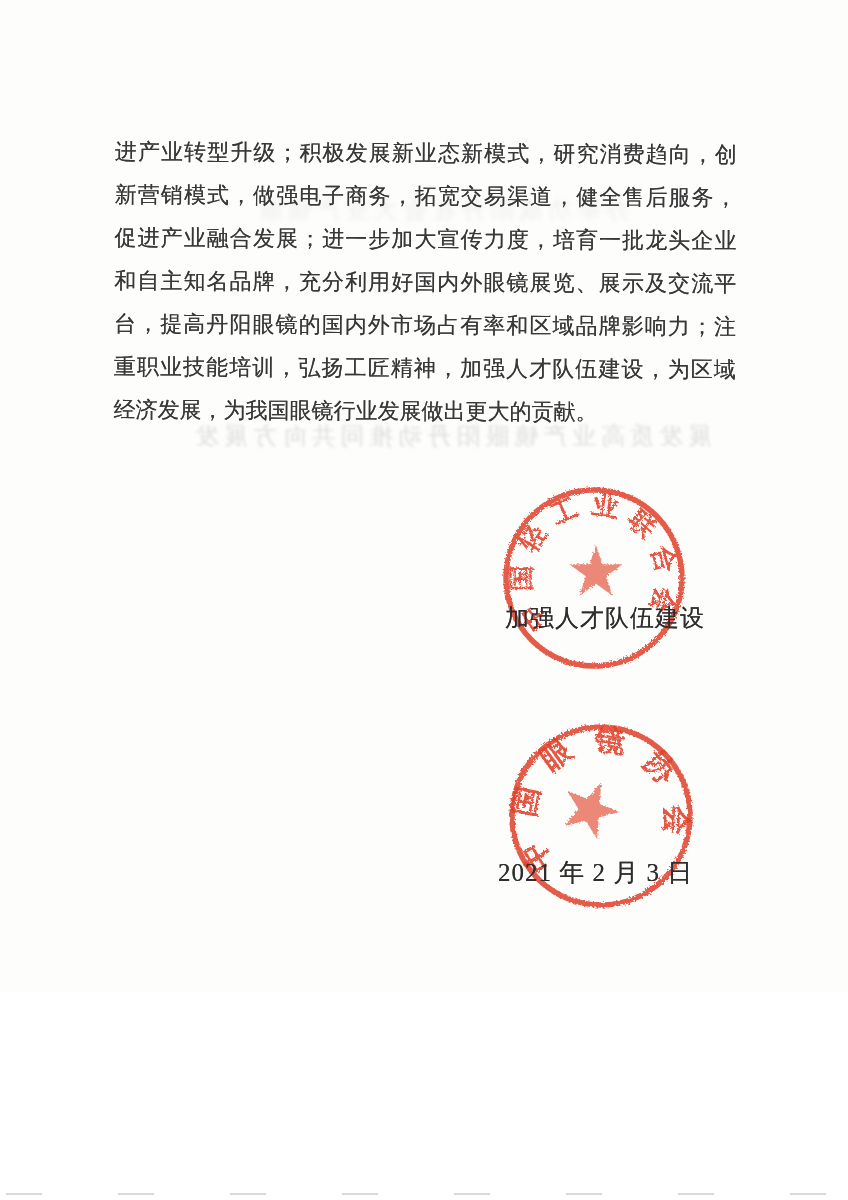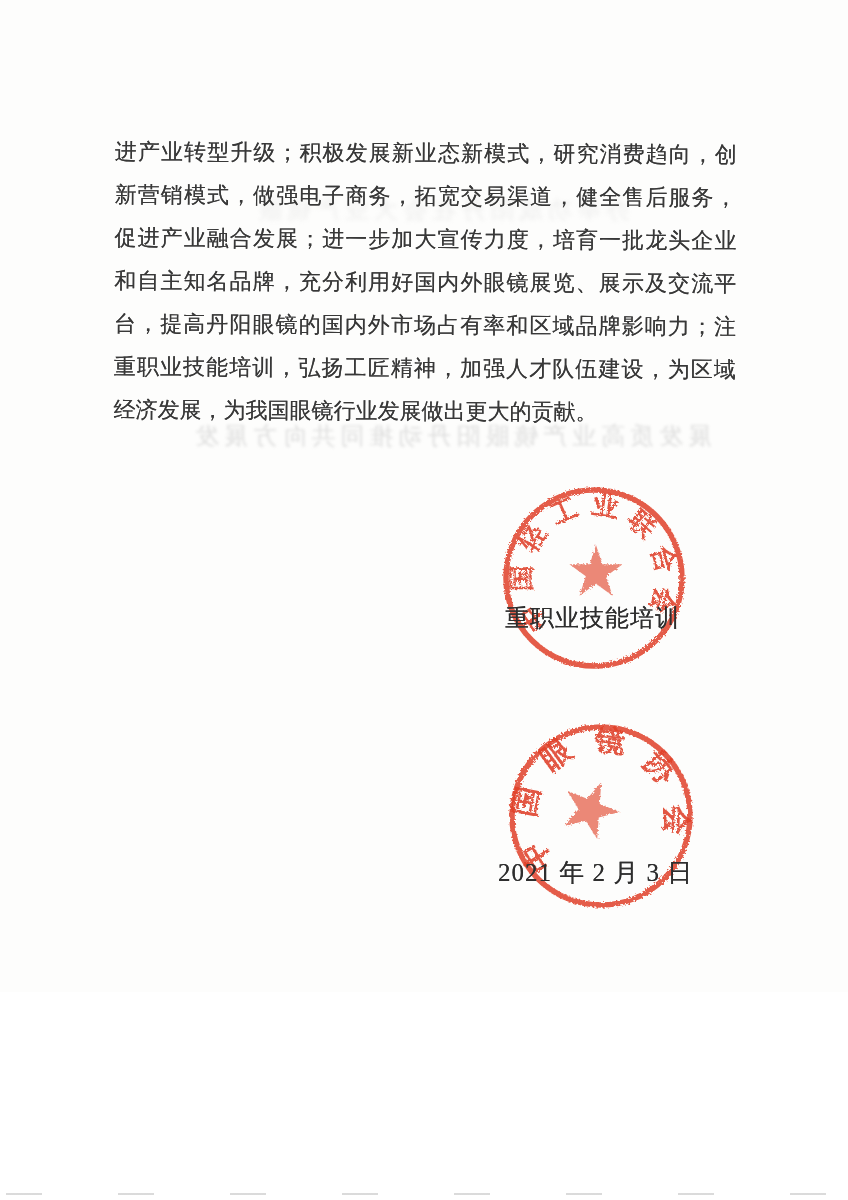--- a/index.html
+++ b/index.html
@@ -121,17 +121,17 @@
             <text transform="translate(59.2 44.6) rotate(-36.0)" text-anchor="middle" font-size="30">眼</text>
             <text transform="translate(106.0 32.5) rotate(7.0)" text-anchor="middle" font-size="30">镜</text>
             <text transform="translate(148.6 55.6) rotate(50.0)" text-anchor="middle" font-size="30">协</text>
             <text transform="translate(163.9 101.5) rotate(93.0)" text-anchor="middle" font-size="30">会</text>
           </g>
         <polygon class="star" transform="rotate(22 87 92)" points="87,62 93.8,82.7 115.5,82.7 97.9,95.6 104.6,116.3 87,103.5 69.4,116.3 76.1,95.6 58.5,82.7 80.2,82.7"></polygon>
       </g>
     </svg>
   </div>
 
-  <div class="sig org1">重职业技能培训</div>
+  <div class="sig org1">加强人才队伍建设</div>
   <div class="sig date">2021 年 2 月 3 日</div>
 
   <div class="scan-edge"></div>
 </div>
 
 </body></html>

